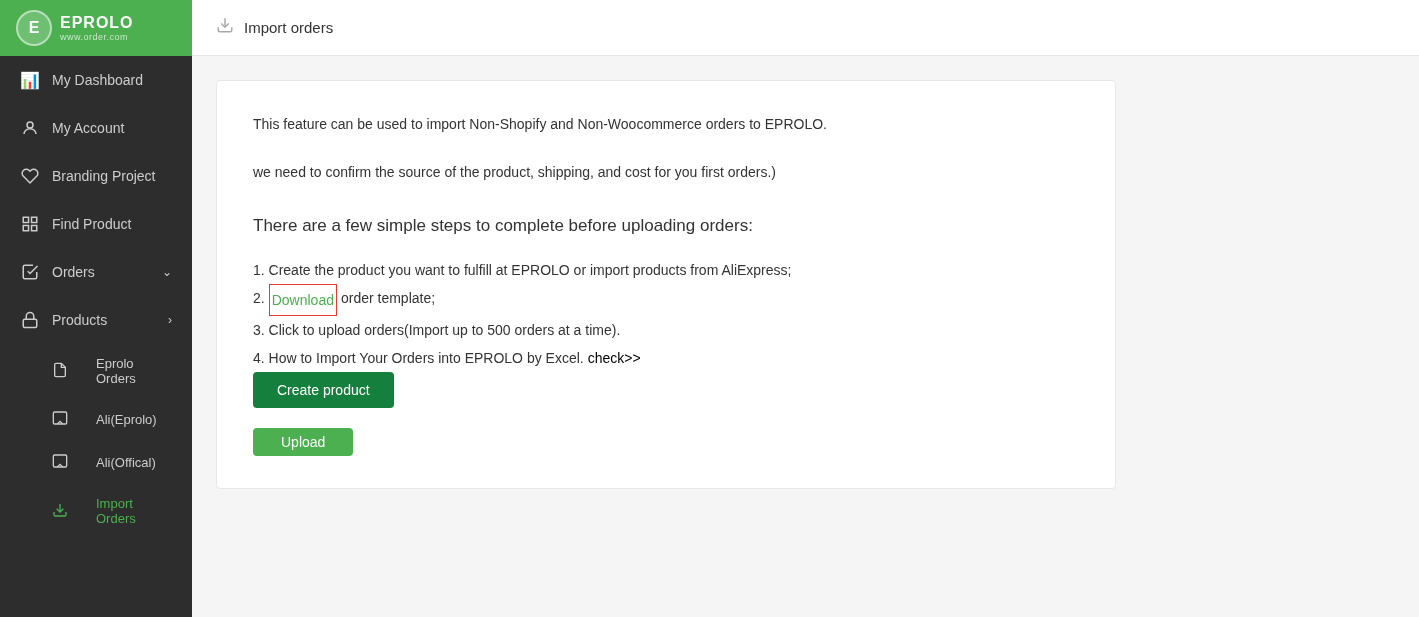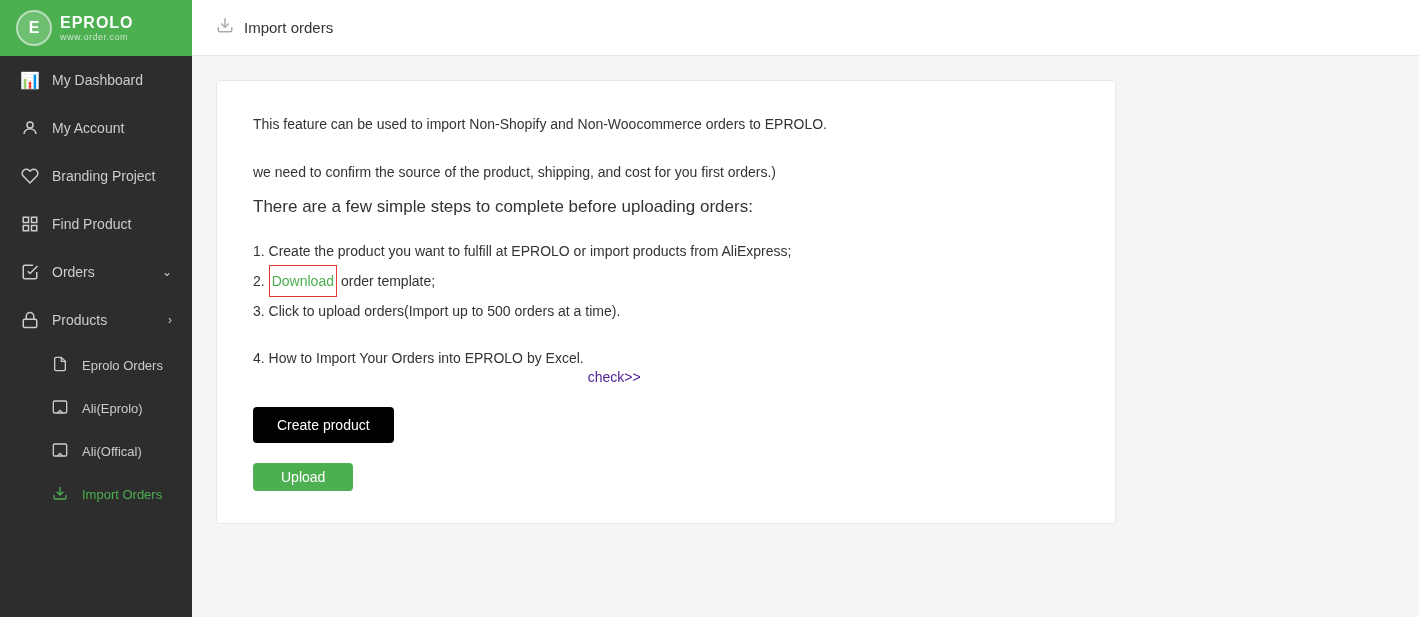--- a/index.html
+++ b/index.html
@@ -80,21 +80,21 @@
       font-size: 12px;
     }
 
     .sidebar-sub-item {
       display: flex;
       align-items: center;
       padding: 12px 20px 12px 52px;
       cursor: pointer;
       color: #ccc;
       font-size: 13px;
-      gap: 14px;
+      gap: 28px;
     }
     .sidebar-sub-item.active { color: #4caf50; }
 
     
     .main {
       flex: 1;
       display: flex;
       flex-direction: column;
       overflow: hidden;
     }
@@ -137,63 +137,62 @@
     }
 
     .description-block {
       margin-bottom: 20px;
     }
 
     .description-main {
       font-size: 14px;
       color: #333;
       line-height: 1.7;
-      margin-bottom: 13px;
+      margin-bottom: 32px;
     }
 
     .steps-title {
       font-size: 17px;
       color: #333;
       margin-bottom: 10px;
     }
 
     .steps-list {
       font-size: 14px;
       color: #333;
       line-height: 2;
     }
 
     .steps-list .step-item {
       display: flex;
-      align-items: center;
+      align-items: flex-start;
       gap: 4px;
     }
 
     .download-link {
       color: #4caf50;
       border: 1.5px solid #e53935;
       padding: 1px 2px;
       cursor: pointer;
     }
 
     .check-link {
-      color: #4c1d95;
-      cursor: pointer;
-      margin-top: 38px;
+      color: #000000;
+      cursor: pointer;
     }
 
     .btn-green {
-      background: #000000;
+      background: #15803d;
       color: #fff;
       border: none;
       padding: 10px 24px;
       border-radius: 4px;
       font-size: 14px;
       cursor: pointer;
-      margin-top: 16px;
+      margin-top: 0;
       display: inline-block;
     }
 
     .btn-upload {
       background: #4caf50;
       color: #fff;
       border: none;
       padding: 6px 28px;
       border-radius: 4px;
       font-size: 14px;

